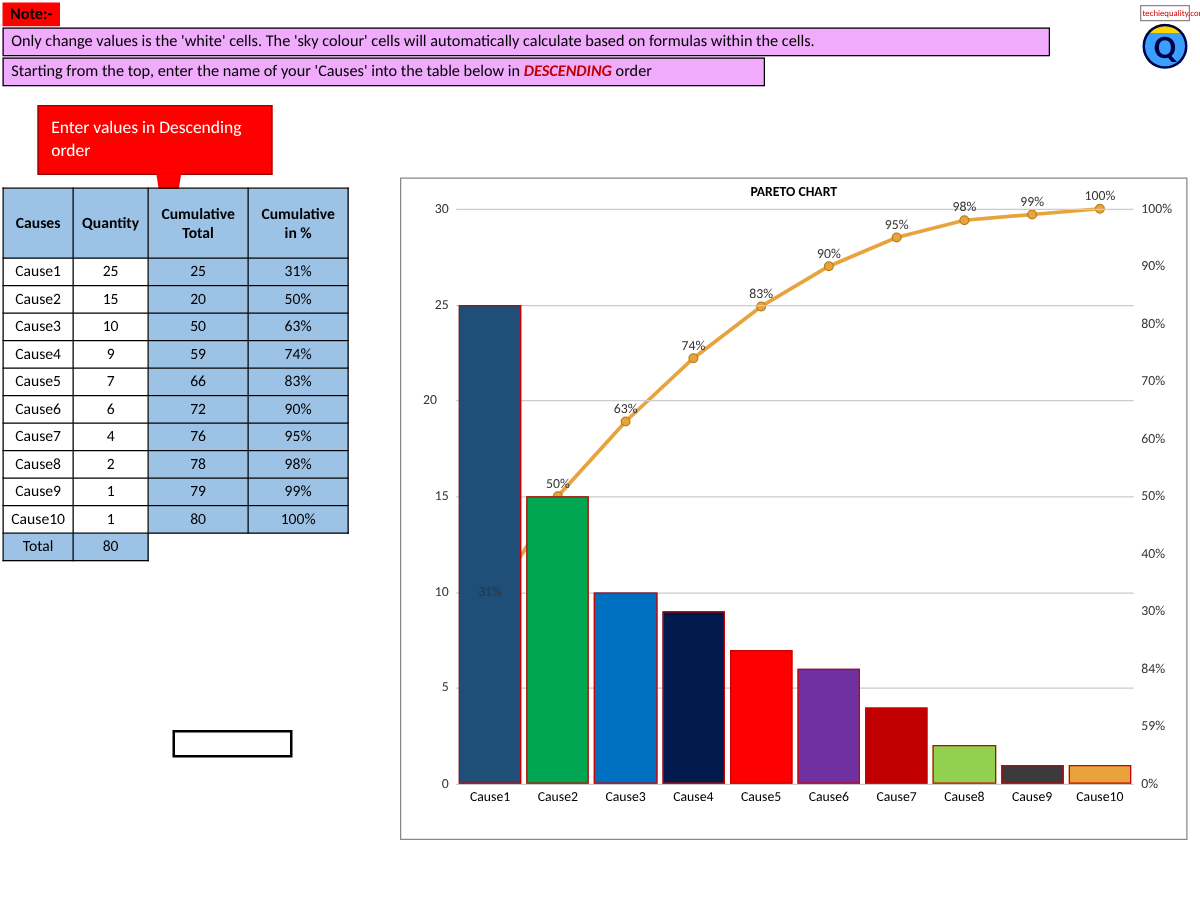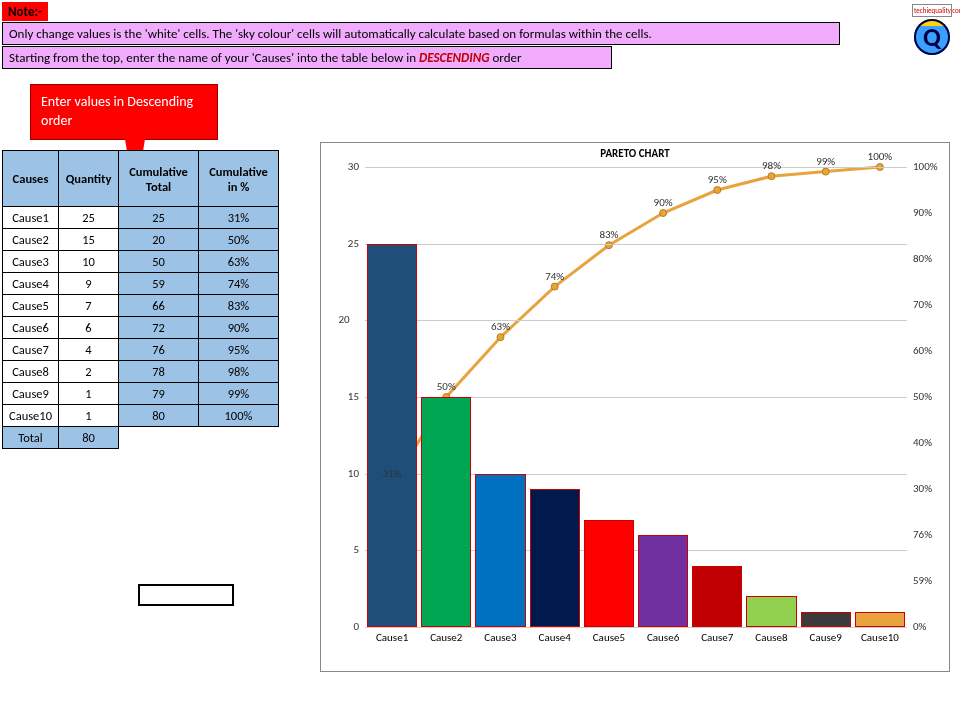--- a/index.html
+++ b/index.html
@@ -279,21 +279,21 @@
       <div class="grid-line" style="top: 230px;"></div>
       <div class="yleft" style="top: 223px;">15</div>
       <div class="grid-line" style="top: 153.333px;"></div>
       <div class="yleft" style="top: 146.333px; text-align: center;">20</div>
       <div class="grid-line" style="top: 76.6667px;"></div>
       <div class="yleft" style="top: 69.6667px;">25</div>
       <div class="grid-line" style="top: 0px;"></div>
       <div class="yleft" style="top: -7px;">30</div>
       <div class="yright" style="top: 453px;">0%</div>
       <div class="yright" style="top: 407px;">59%</div>
-      <div class="yright" style="top: 361px;">76%</div>
+      <div class="yright" style="top: 361px;">84%</div>
       <div class="yright" style="top: 315px;">30%</div>
       <div class="yright" style="top: 269px;">40%</div>
       <div class="yright" style="top: 223px;">50%</div>
       <div class="yright" style="top: 177px;">60%</div>
       <div class="yright" style="top: 131px;">70%</div>
       <div class="yright" style="top: 85px;">80%</div>
       <div class="yright" style="top: 39px;">90%</div>
       <div class="yright" style="top: -7px;">100%</div>
       <div class="bar" style="left: 2px; width: 50.2px; height: 383.333px; background: rgb(31, 78, 121);"></div>
       <div class="xcat" style="left: 0px; width: 54.2px;">Cause1</div>

